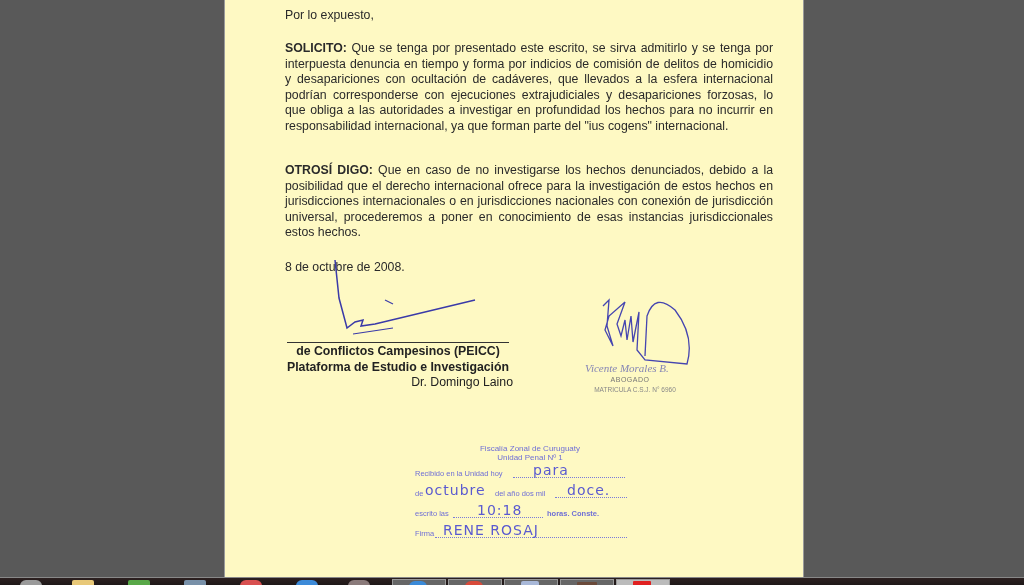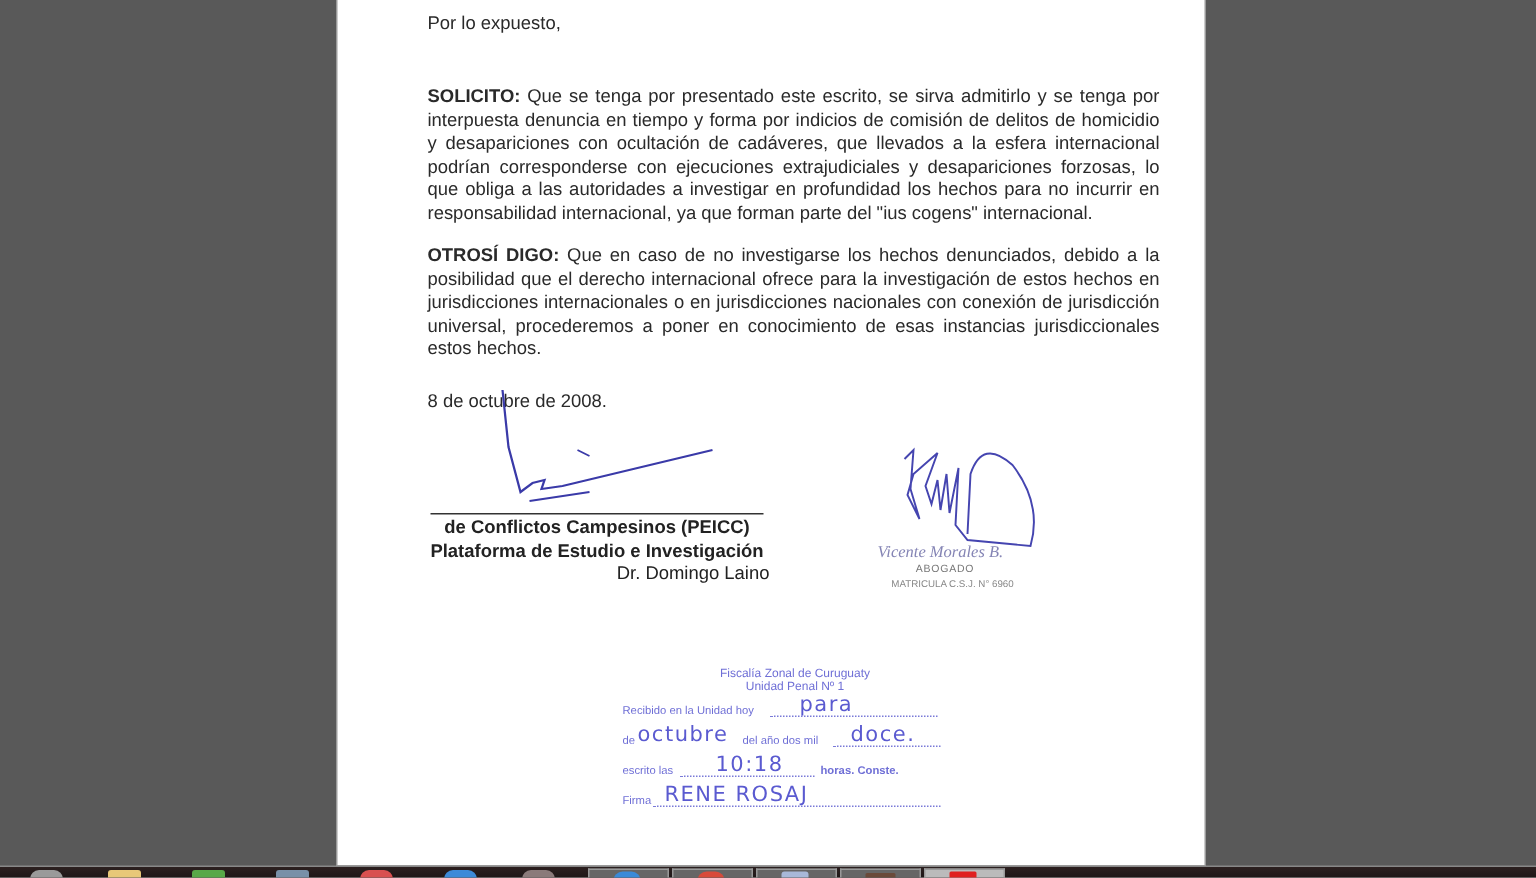--- a/index.html
+++ b/index.html
@@ -7,32 +7,32 @@
     width: 1024px; height: 585px; overflow: hidden; position: relative;
     background: #5a5a5a;
     font-family: "Liberation Sans", sans-serif;
   }
   .viewer-bg {
     position: absolute; left: 0; top: 0; width: 1024px; height: 577px;
     background: #595959;
   }
   .page {
     position: absolute; left: 224px; top: 0; width: 578px; height: 577px;
-    background: #ffffff;
+    background: #fef9c3;
     border-left: 1px solid #9a9a9a; border-right: 1px solid #9a9a9a;
     overflow: hidden;
   }
   .text {
     position: absolute; left: 60px; width: 488px;
     font-size: 12.3px; line-height: 15.6px; color: #2a2a2a;
     text-align: justify;
   }
   .text b { font-weight: bold; }
   .p-intro { top: 8px; }
-  .p-solicito { top: 41px; margin-top: 16px; }
+  .p-solicito { top: 41px; }
   .p-otrosi { top: 163px; }
   .p-date { top: 260px; }
   .sig-line {
     position: absolute; left: 62px; top: 342px; width: 222px; height: 1px; background: #333;
   }
   .org {
     position: absolute; left: 58px; top: 344px; width: 230px; text-align: center;
     font-size: 12.3px; line-height: 15.5px; color: #222; font-weight: bold;
   }
   .org .dr { font-weight: normal; text-align: right; }

